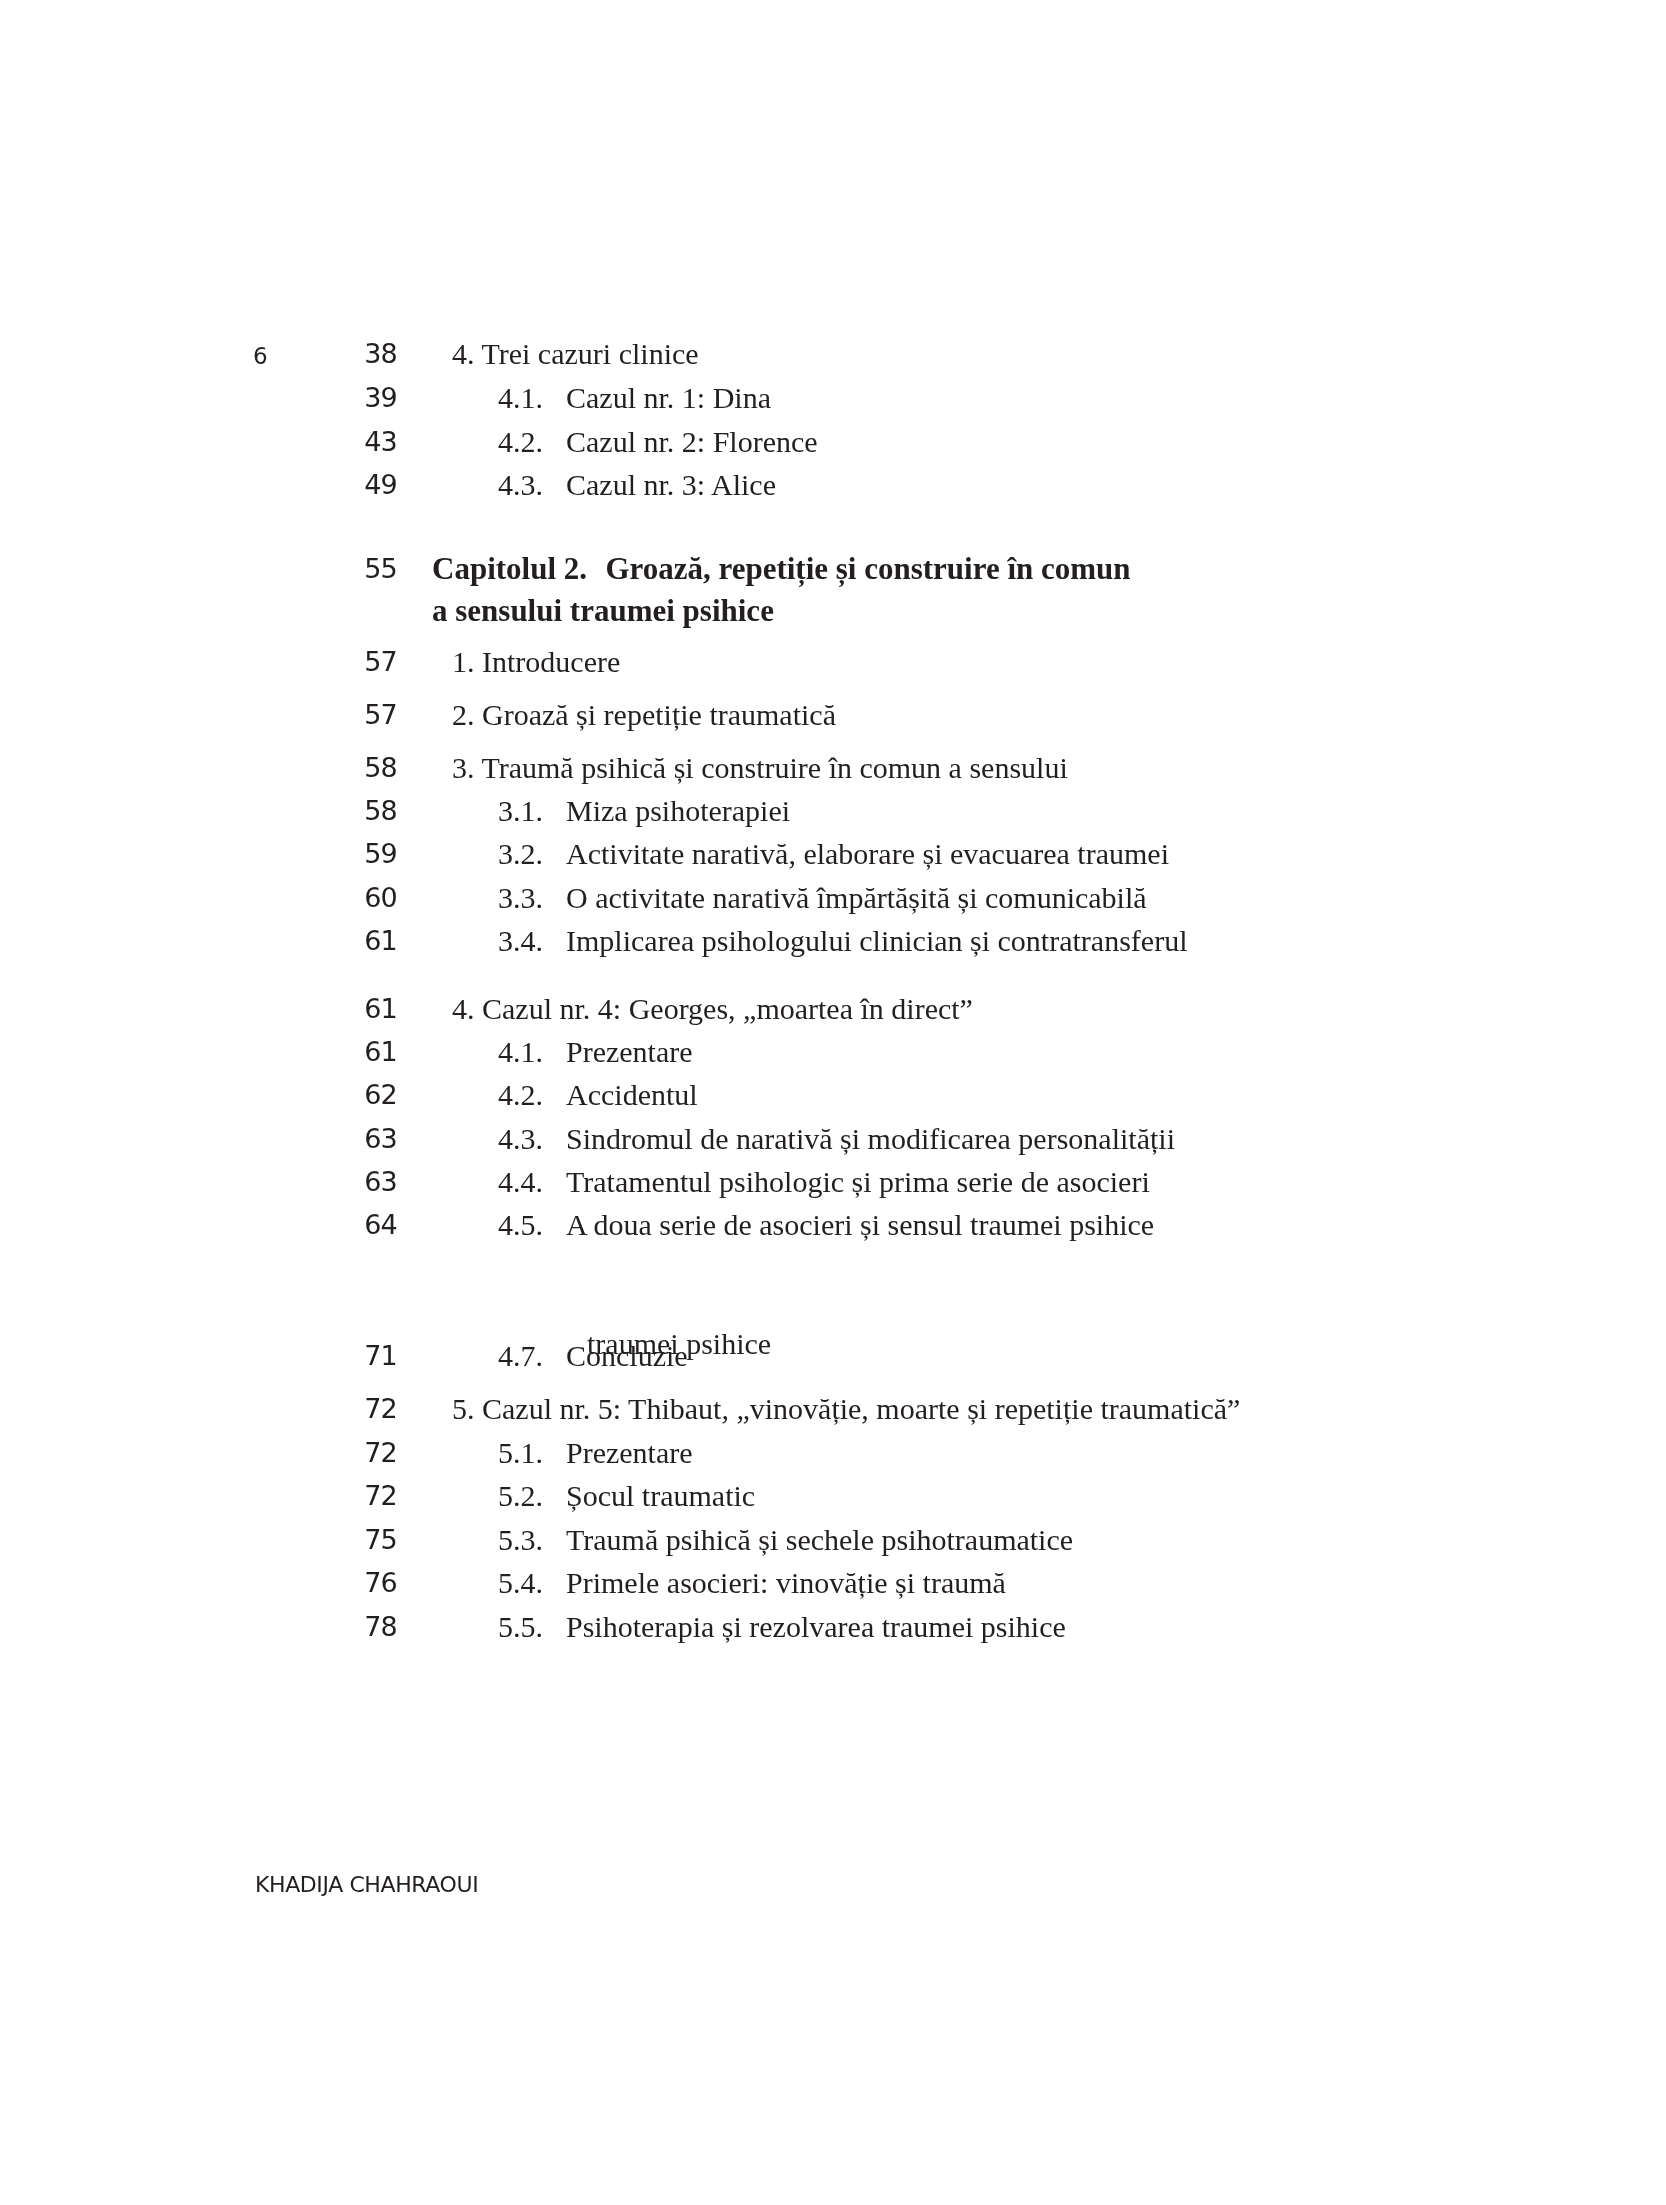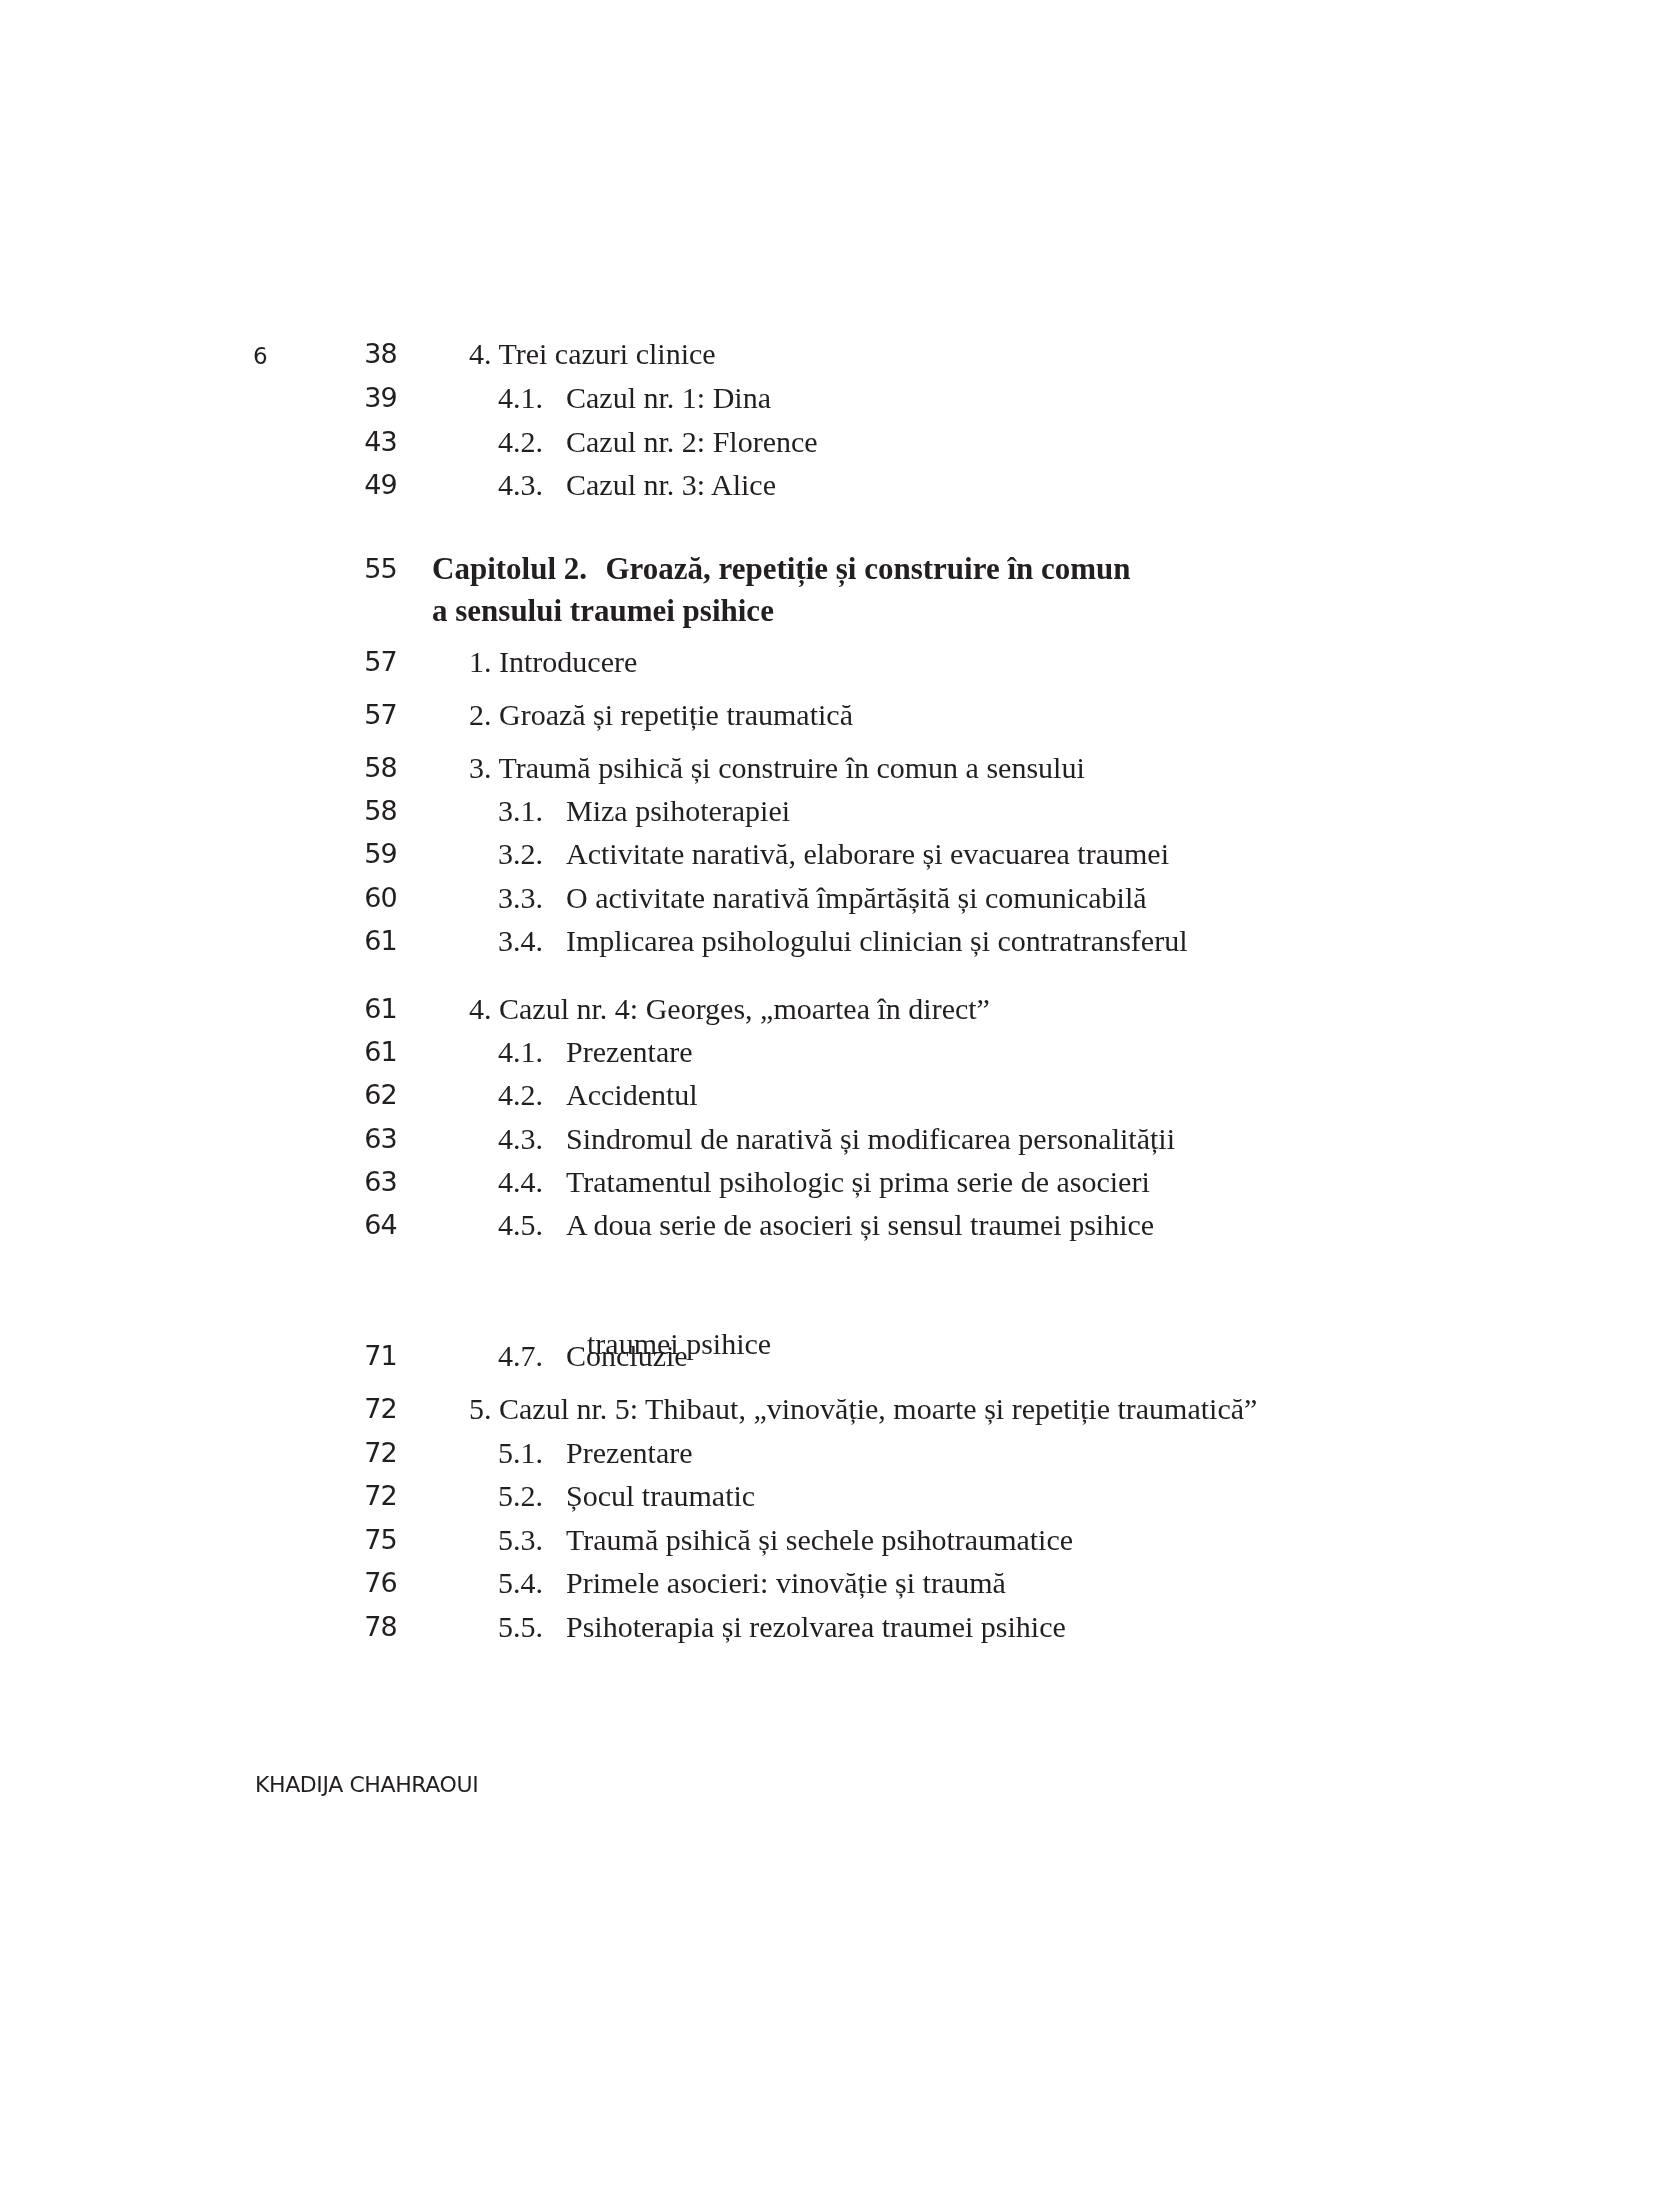--- a/index.html
+++ b/index.html
@@ -56,35 +56,35 @@
       top: 0;
     }
     .entry {
       position: absolute;
       top: 0;
       font-family: "Liberation Serif", "DejaVu Serif", serif;
       font-size: 30px;
       color: #231f20;
       white-space: nowrap;
     }
-    .lvl1 { left: 469px; }
+    .lvl1 { left: 452px; }
     .lvl2num { left: 498px; }
     .lvl2title { left: 566px; }
     .chapter {
       left: 432px;
       font-weight: bold;
       font-size: 31px;
     }
     .chapter-num-gap { display: inline-block; width: 10.6px; }
     .wrap-line { left: 587px; margin-top: 32px; }
     .chapter-wrap { left: 432px; font-weight: bold; font-size: 31px; }
     .footer {
       position: absolute;
       left: 255px;
-      top: 1772px;
+      top: 1872px;
       font-family: "DejaVu Sans", sans-serif;
       font-size: 22px;
       letter-spacing: -0.4px;
       color: #231f20;
     }
   </style>
 </head>
 <body>
 
 <div class="page">

